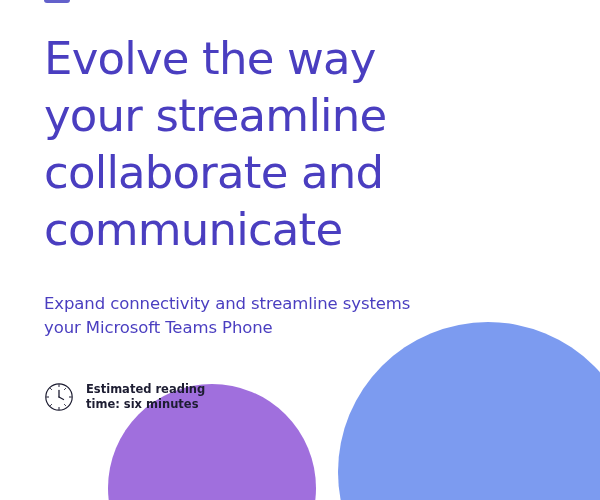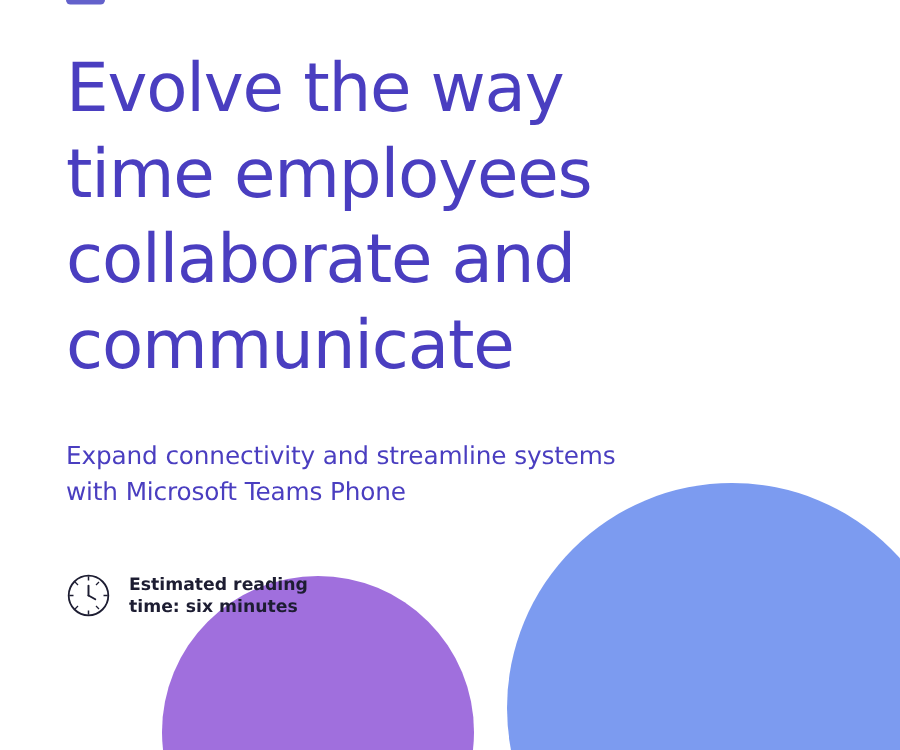--- a/index.html
+++ b/index.html
@@ -129,26 +129,26 @@
   <div class="blob-layer">
     <div class="blob-blue"></div>
     <div class="blob-purple"></div>
   </div>
 
   <div class="topmark"></div>
 
   <div class="content">
 
     <h1 class="headline">Evolve the way
-time employees
+your streamline
 collaborate and
 communicate</h1>
 
     <p class="subhead">Expand connectivity and streamline systems
-with Microsoft Teams Phone</p>
+your Microsoft Teams Phone</p>
 
     <div class="reading">
       <span class="clock-icon">
         <svg viewBox="0 0 30 30" width="30" height="30" aria-hidden="true">
           <circle cx="15" cy="15" r="13.2" fill="none" stroke="#1d1d32" stroke-width="1.2"></circle>
           <line x1="15" y1="2.2" x2="15" y2="5" stroke="#1d1d32" stroke-width="1"></line>
           <line x1="15" y1="25" x2="15" y2="27.8" stroke="#1d1d32" stroke-width="1"></line>
           <line x1="2.2" y1="15" x2="5" y2="15" stroke="#1d1d32" stroke-width="1"></line>
           <line x1="25" y1="15" x2="27.8" y2="15" stroke="#1d1d32" stroke-width="1"></line>
           <line x1="6" y1="6" x2="8" y2="8" stroke="#1d1d32" stroke-width="0.8"></line>

